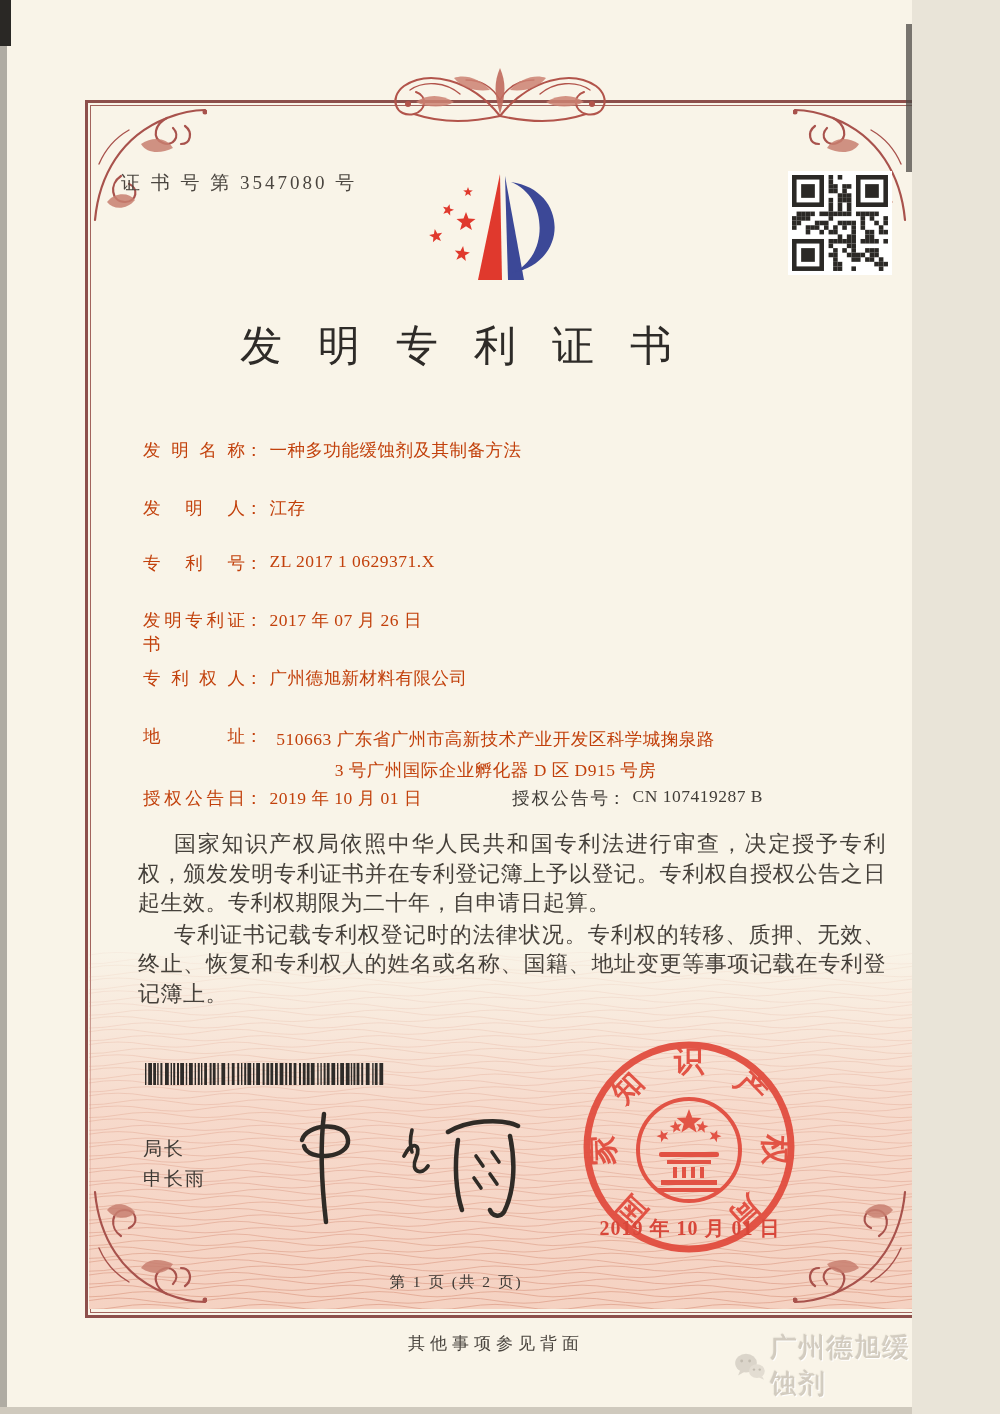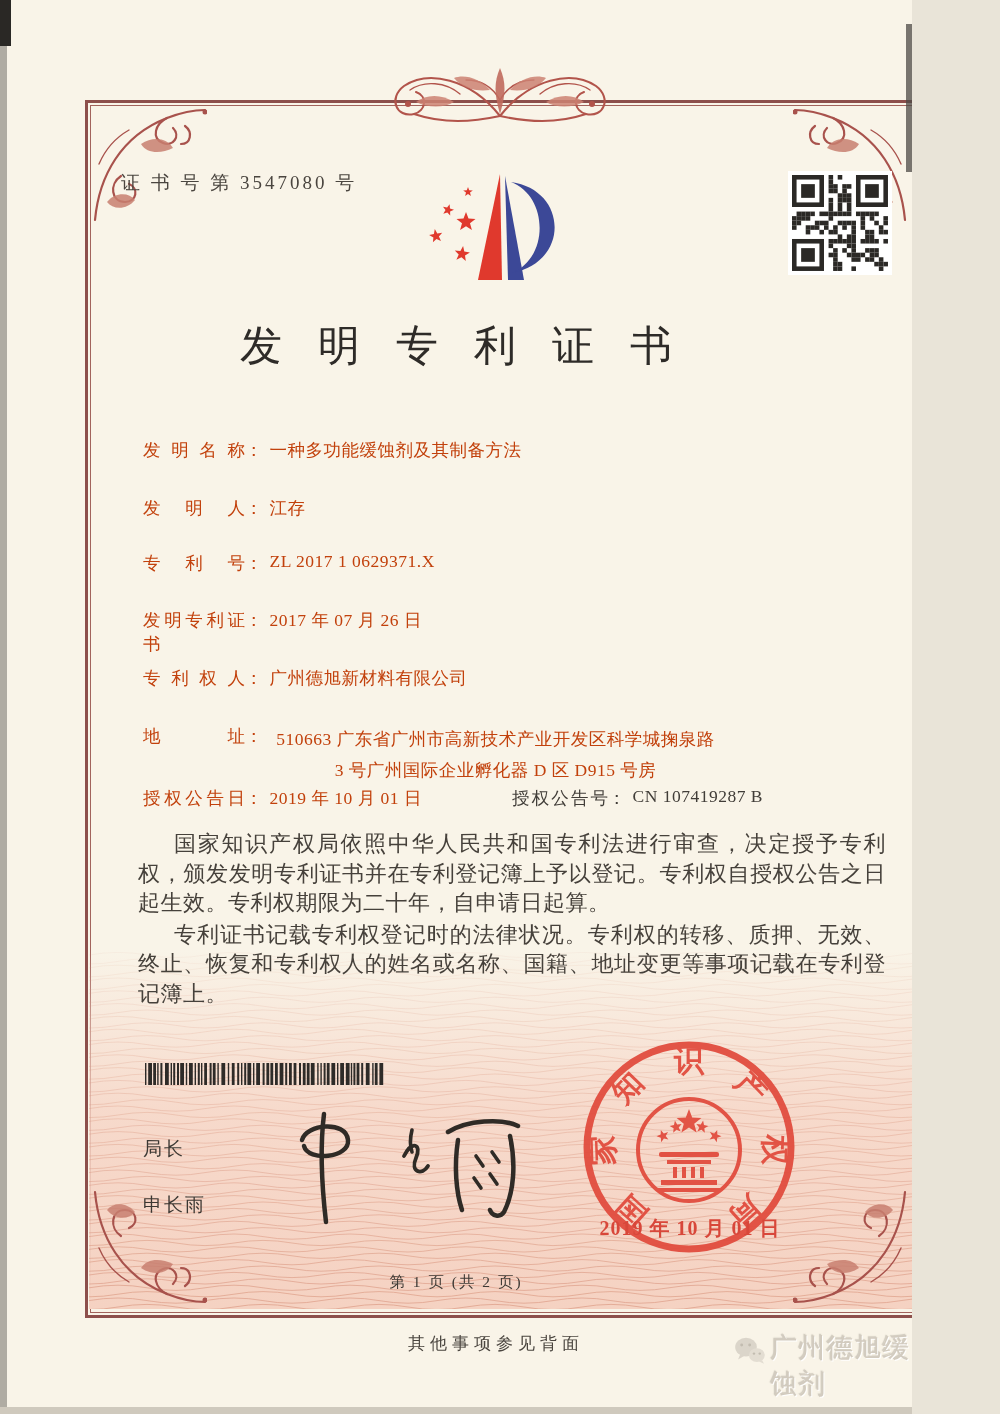--- a/index.html
+++ b/index.html
@@ -39,31 +39,31 @@
   .pair2{position:absolute;left:488px;top:786px;display:flex;font-size:17.5px;color:#413d38;margin-left:24px;}
   .pair2 .lbl{width:96px;}
   
   .paras{position:absolute;left:138px;top:829px;width:748px;font-size:22px;line-height:29.5px;
          color:#46413b;text-align:justify;}
   .paras p{margin:0;text-indent:36px;letter-spacing:.5px;}
   .paras p+p{margin-top:2px;}
   
   .barcode{position:absolute;left:145px;top:1063px;}
   .signer{position:absolute;left:143px;top:1136px;font-size:19px;letter-spacing:2px;color:#3c3833;}
-  .signer div+div{margin-top:30px;}
+  .signer div+div{margin-top:4px;}
   .signature{position:absolute;left:262px;top:1096px;}
   .seal{position:absolute;left:578px;top:1036px;opacity:.93;}
   .seal-date{position:absolute;left:585px;top:1215px;width:210px;text-align:center;
              color:#d8473a;font-size:20px;letter-spacing:1px;font-weight:600;}
   .page-no{position:absolute;left:0;top:1272px;width:100%;text-align:center;
            font-size:15.5px;letter-spacing:2px;color:#3e3a35;}
   .back-note{position:absolute;left:0;top:1332px;width:100%;text-align:center;
              font-size:17px;letter-spacing:5px;color:#4a453f;padding-left:40px;}
   
-  .watermark{position:absolute;left:733px;top:1330px;display:flex;align-items:flex-start;gap:4px;}
+  .watermark{position:absolute;left:733px;top:1330px;display:flex;align-items:center;gap:4px;}
   .wm-text{font-size:27px;letter-spacing:1px;color:#d2cbbf;
            text-shadow:1px 1px 0 rgba(255,255,255,.95),-1px -1px 1px rgba(158,150,138,.45);}
 </style>
 </head>
 <body>
 
 <div class="page">
 
   <svg width="0" height="0" style="position:absolute">
     <defs>

